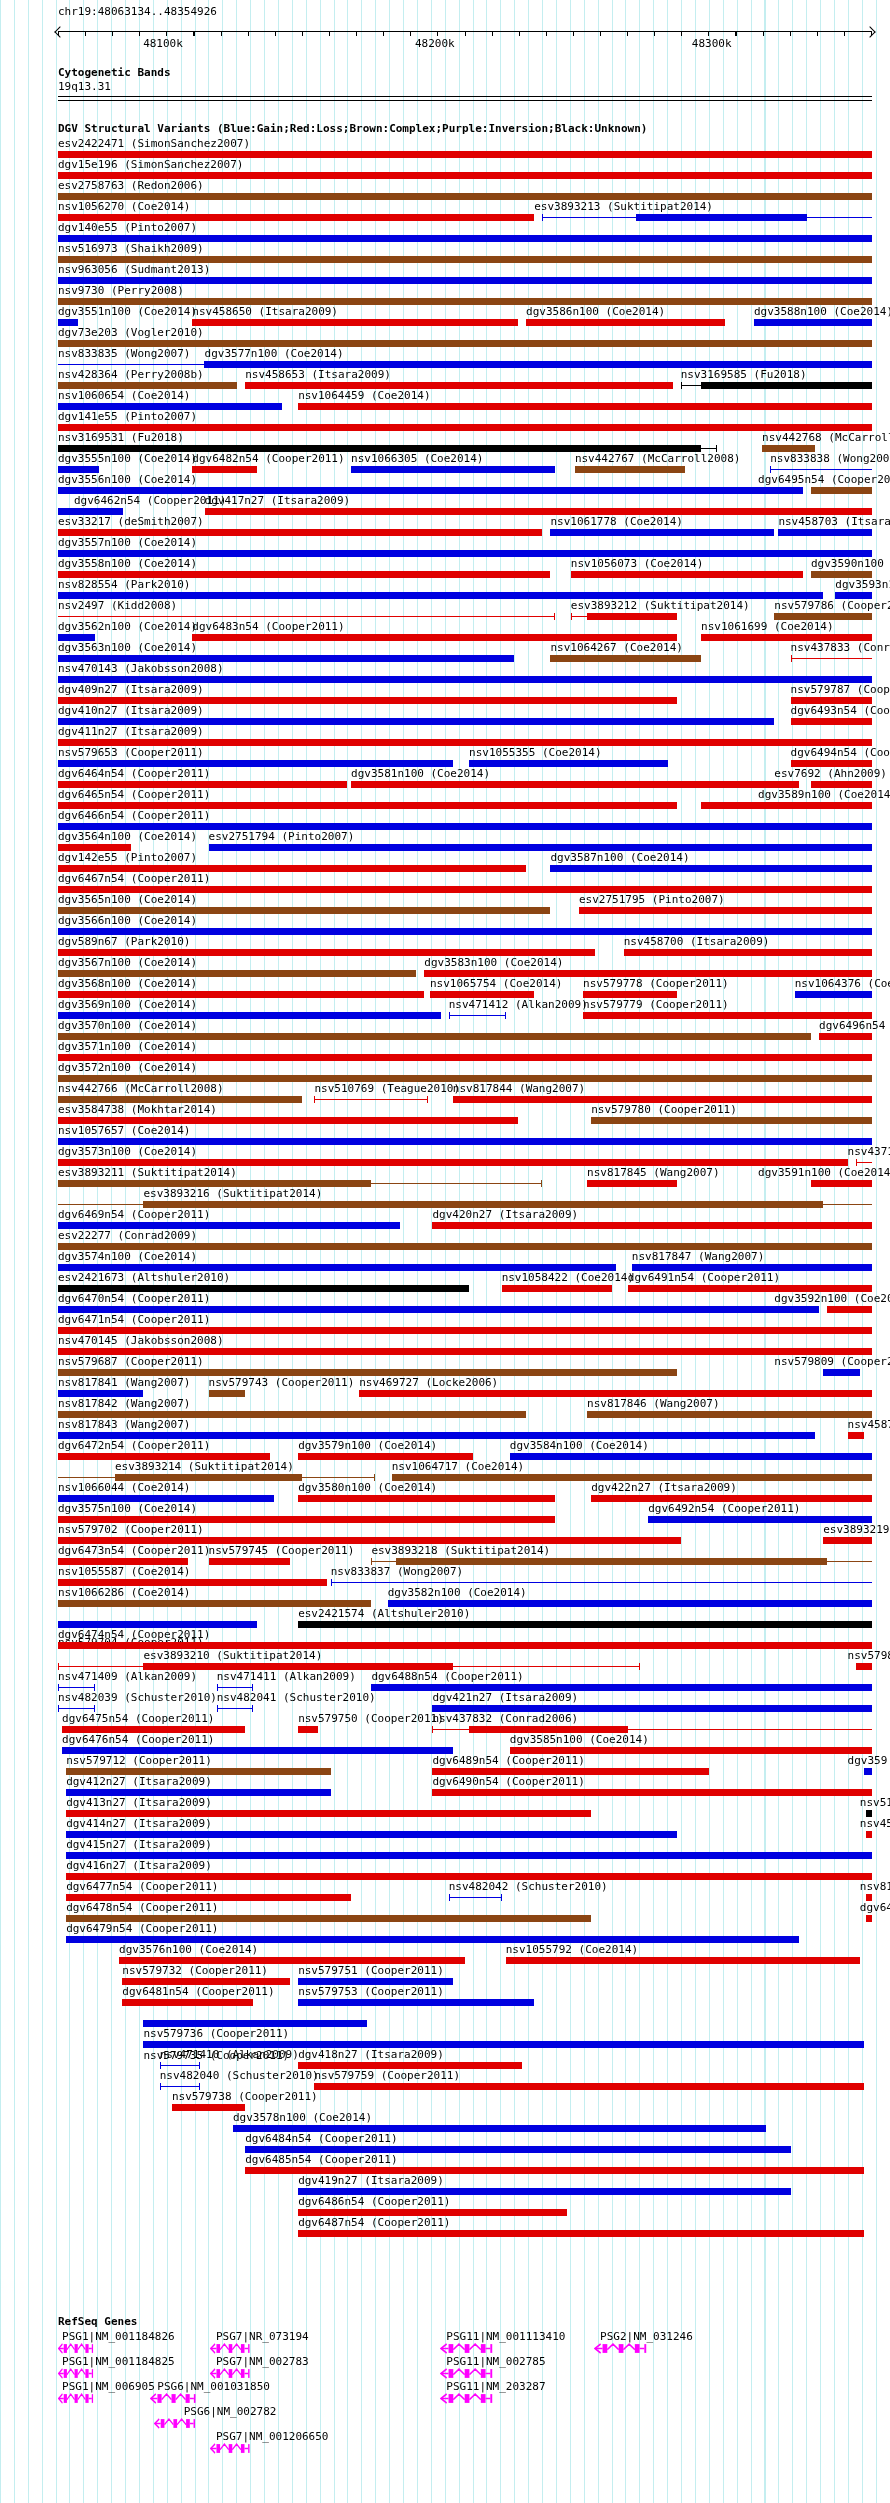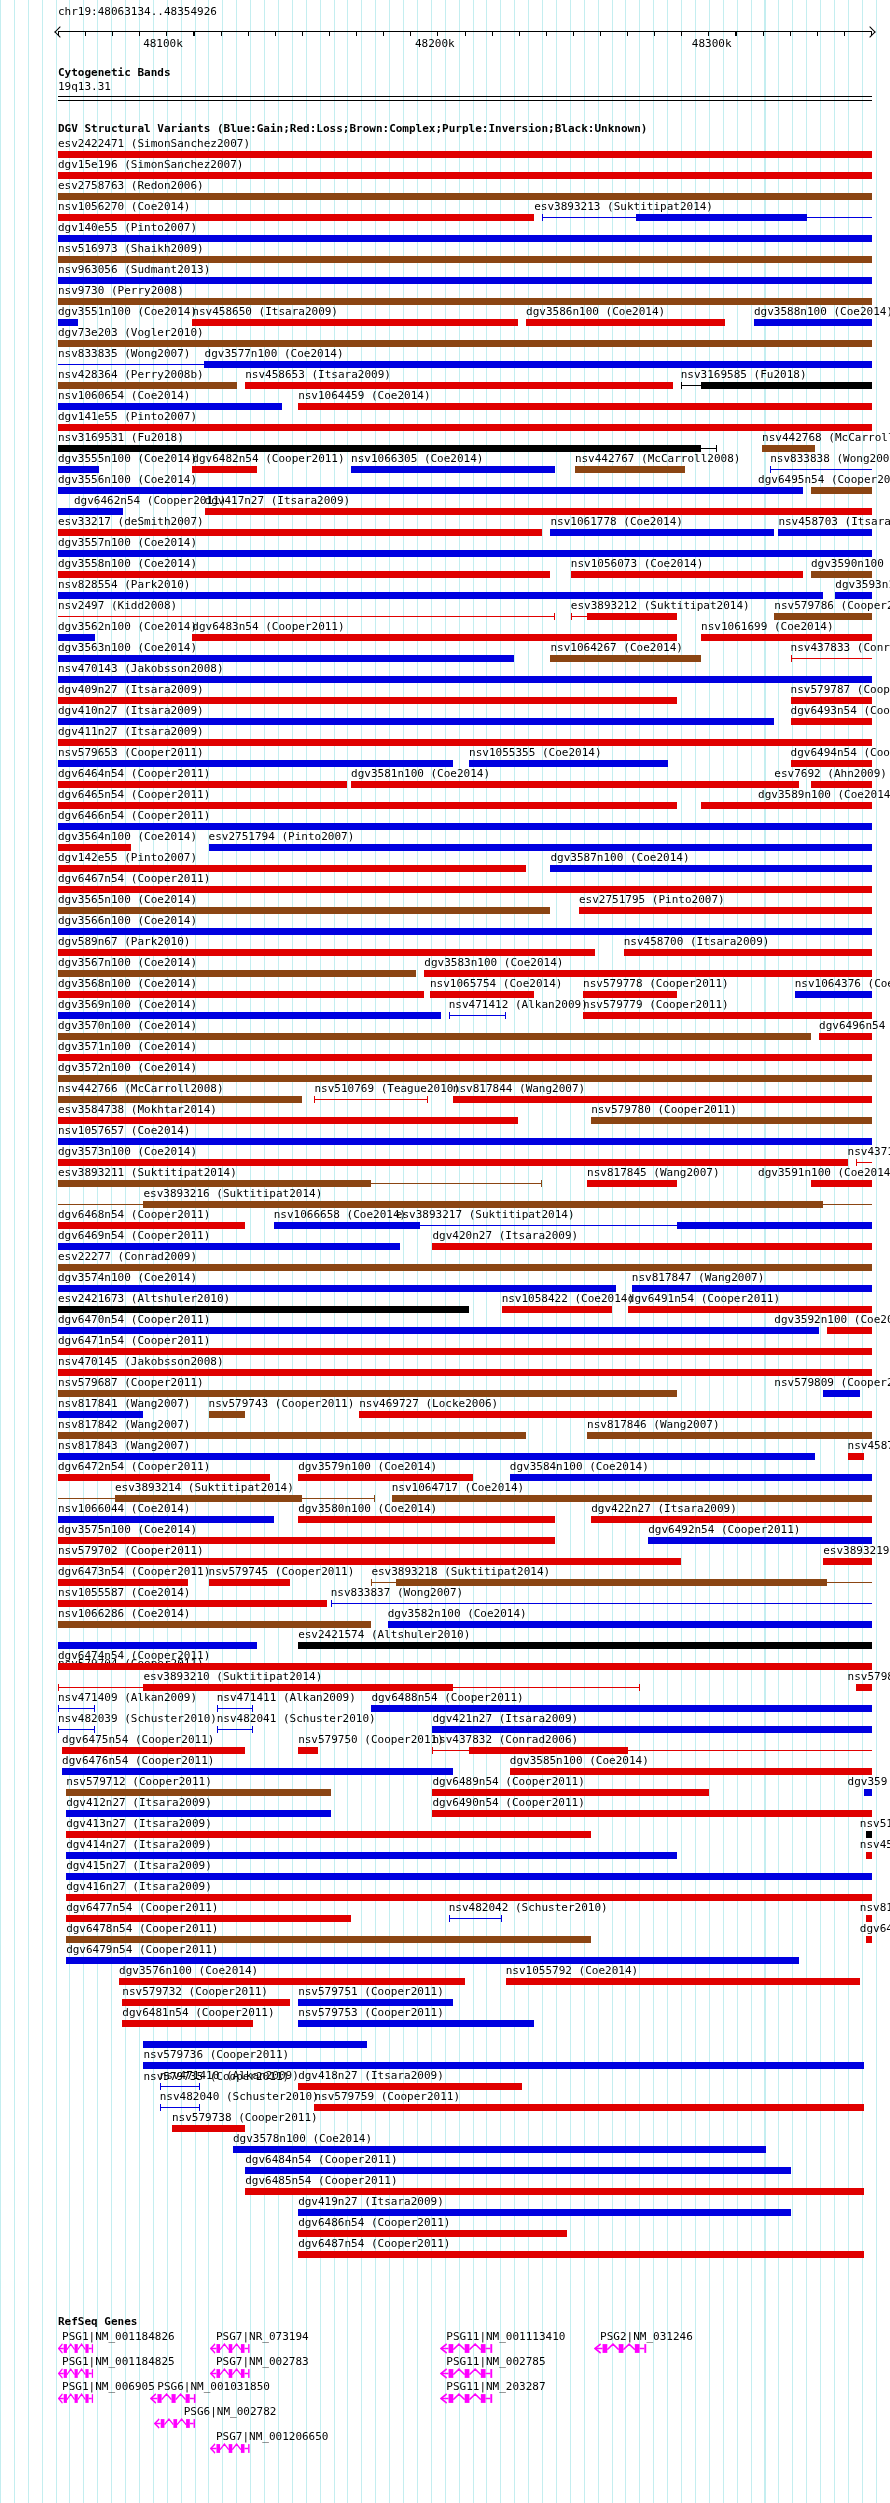--- a/index.html
+++ b/index.html
@@ -371,29 +371,20 @@
       <div class="vbar" style="left: 65%; width: 11%; background: rgb(224, 0, 0);"></div>
       <span class="vlab" style="left: 86%;">dgv3591n100 (Coe2014)</span>
       <div class="vbar" style="left: 92.5%; width: 7.5%; background: rgb(224, 0, 0);"></div>
     </div>
     <div class="vrow">
       <span class="vlab" style="left: 10.5%;">esv3893216 (Suktitipat2014)</span>
       <div class="vline" style="left: 0%; width: 100%; color: rgb(139, 69, 19);"></div>
       <div class="vbar" style="left: 10.5%; width: 83.5%; background: rgb(139, 69, 19);"></div>
     </div>
     <div class="vrow">
-      <span class="vlab" style="left: 0%;">dgv6468n54 (Cooper2011)</span>
-      <div class="vbar" style="left: 0%; width: 23%; background: rgb(224, 0, 0);"></div>
-      <span class="vlab" style="left: 26.5%;">nsv1066658 (Coe2014)</span>
-      <div class="vbar" style="left: 26.5%; width: 18%; background: rgb(0, 0, 224);"></div>
-      <span class="vlab" style="left: 41.5%;">esv3893217 (Suktitipat2014)</span>
-      <div class="vline tkl" style="left: 41.5%; width: 34.5%; color: rgb(0, 0, 224);"></div>
-      <div class="vbar" style="left: 76%; width: 24%; background: rgb(0, 0, 224);"></div>
-    </div>
-    <div class="vrow">
       <span class="vlab" style="left: 0%;">dgv6469n54 (Cooper2011)</span>
       <div class="vbar" style="left: 0%; width: 42%; background: rgb(0, 0, 224);"></div>
       <span class="vlab" style="left: 46%;">dgv420n27 (Itsara2009)</span>
       <div class="vbar" style="left: 46%; width: 54%; background: rgb(224, 0, 0);"></div>
     </div>
     <div class="vrow">
       <span class="vlab" style="left: 0%;">esv22277 (Conrad2009)</span>
       <div class="vbar" style="left: 0%; width: 100%; background: rgb(139, 69, 19);"></div>
     </div>
     <div class="vrow">

